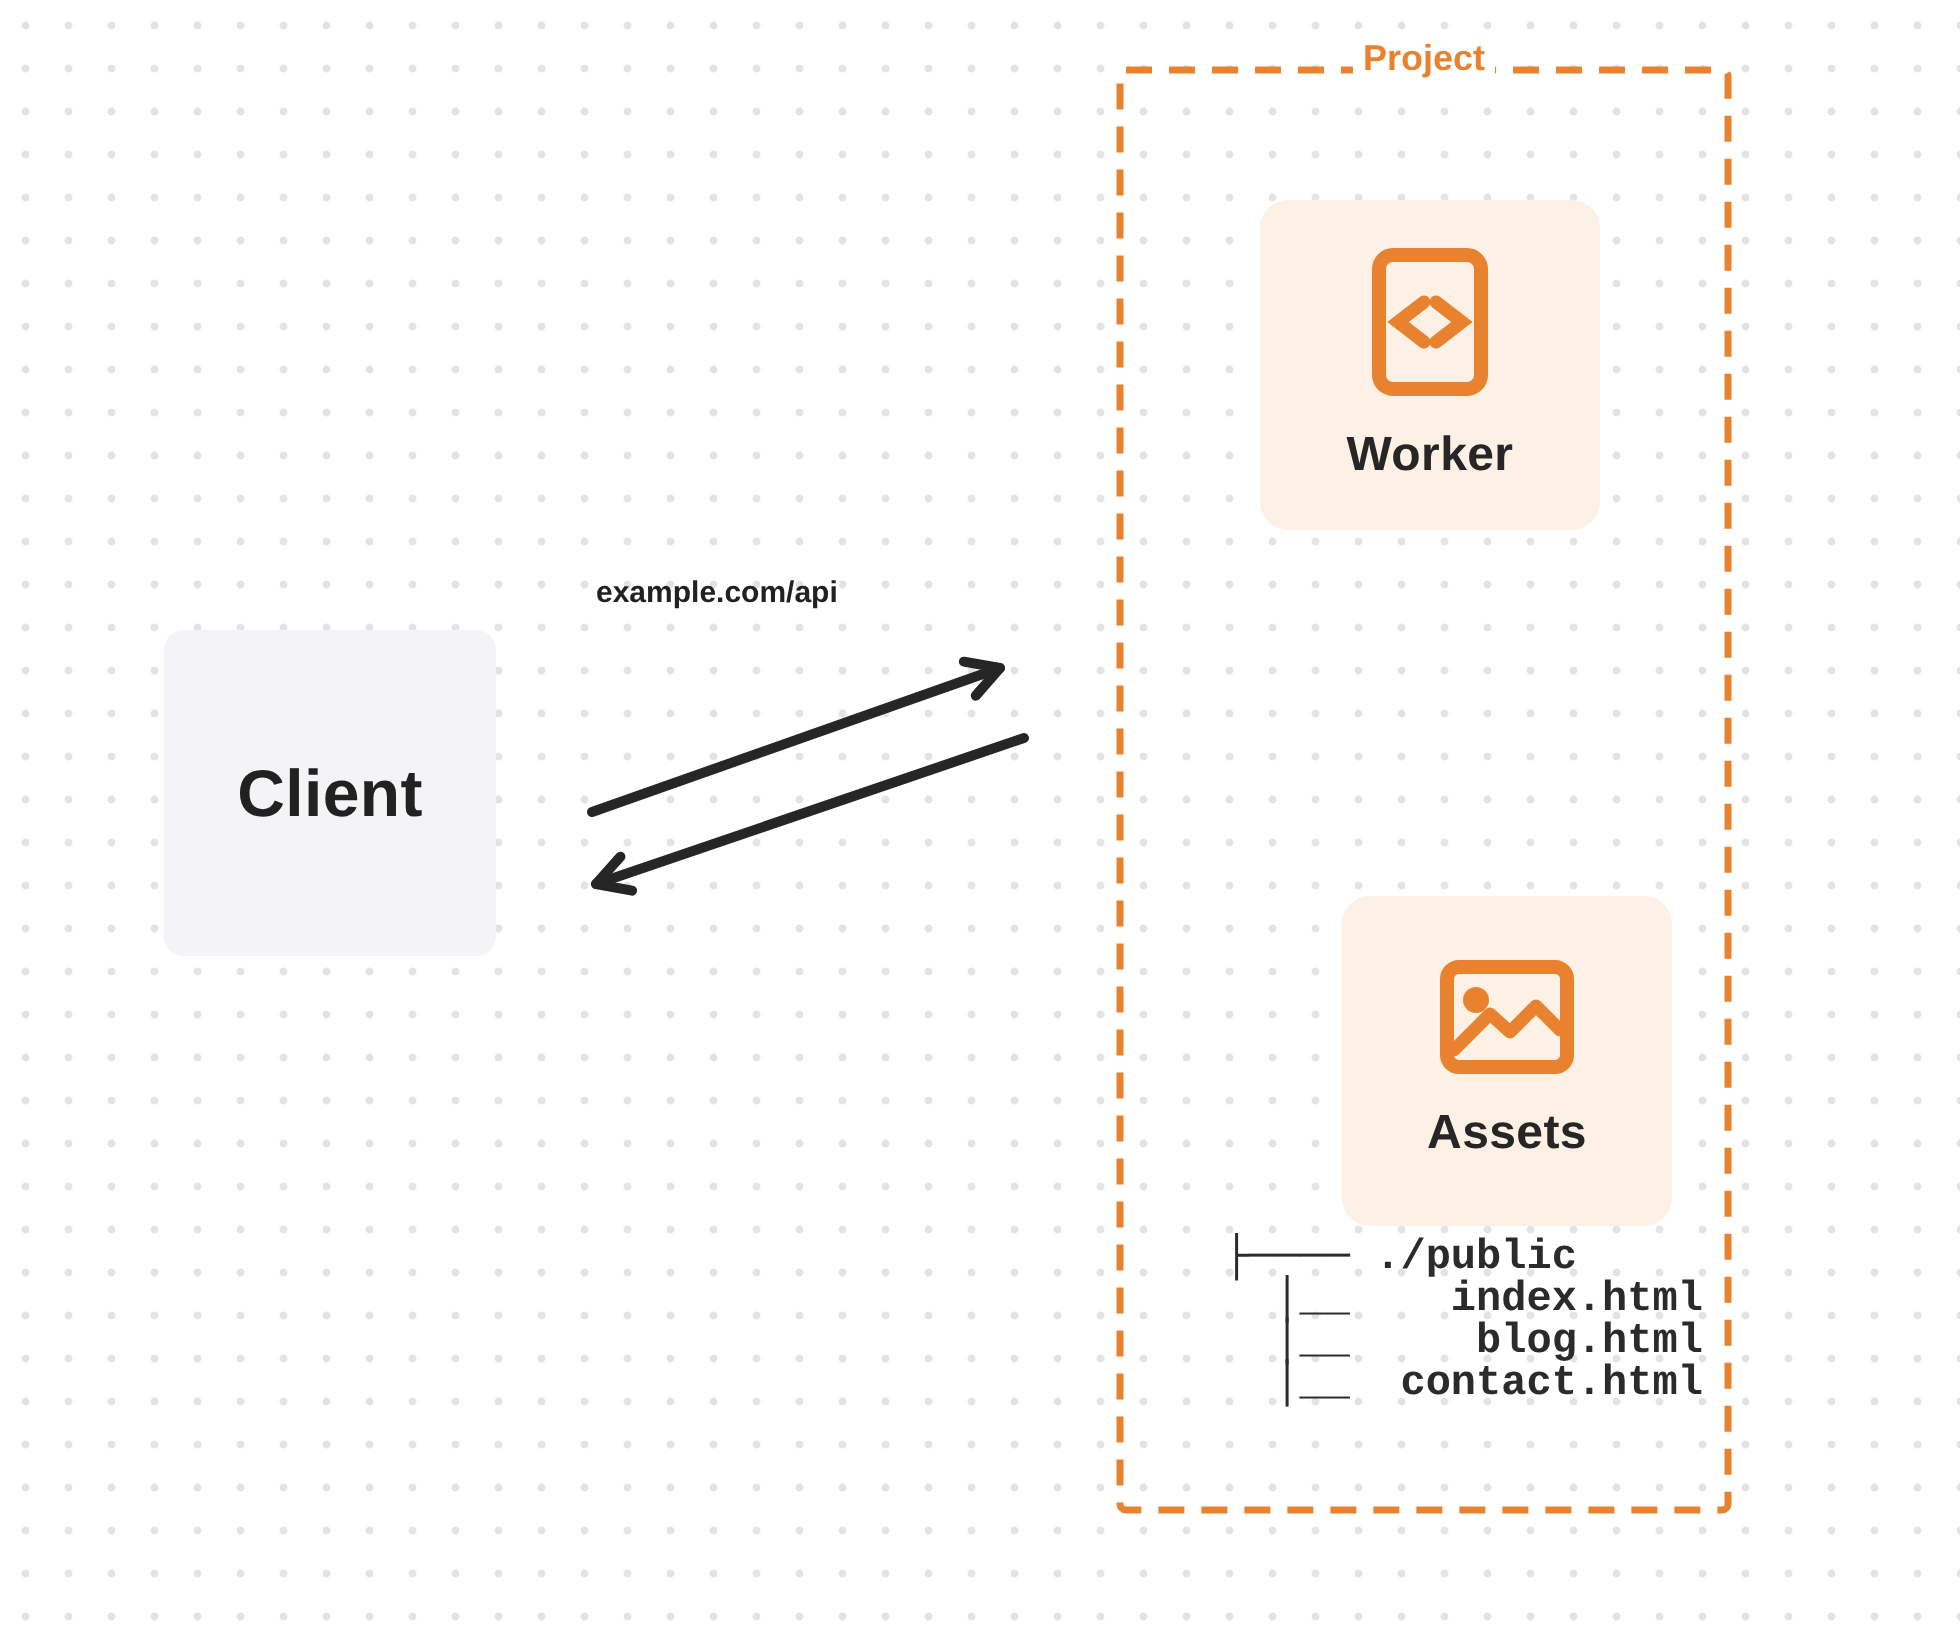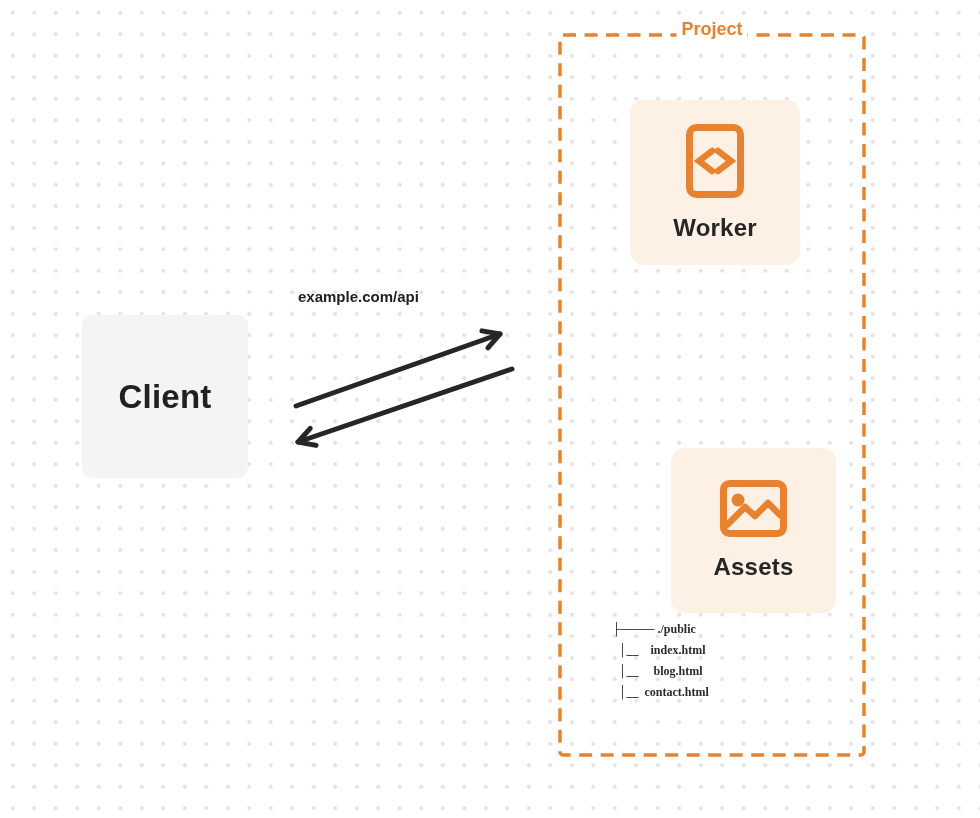--- a/index.html
+++ b/index.html
@@ -78,22 +78,22 @@
   .node-label {
     font-size: 24px; font-weight: 700; color: #262626;
     letter-spacing: 0.2px;
   }
 
   
   .file-tree {
     position: absolute;
     left: 54px; top: 586px;
     margin: 0;
-    font-family: Liberation Serif, serif;
-    font-size: 12px; font-weight: 700;
+    font-family: Liberation Mono, monospace;
+    font-size: 21px; font-weight: 700;
     line-height: 21px;
     color: #2B2B2B;
     white-space: pre;
   }
 </style>
 </head>
 <body>
 
 <div id="canvas">
 

